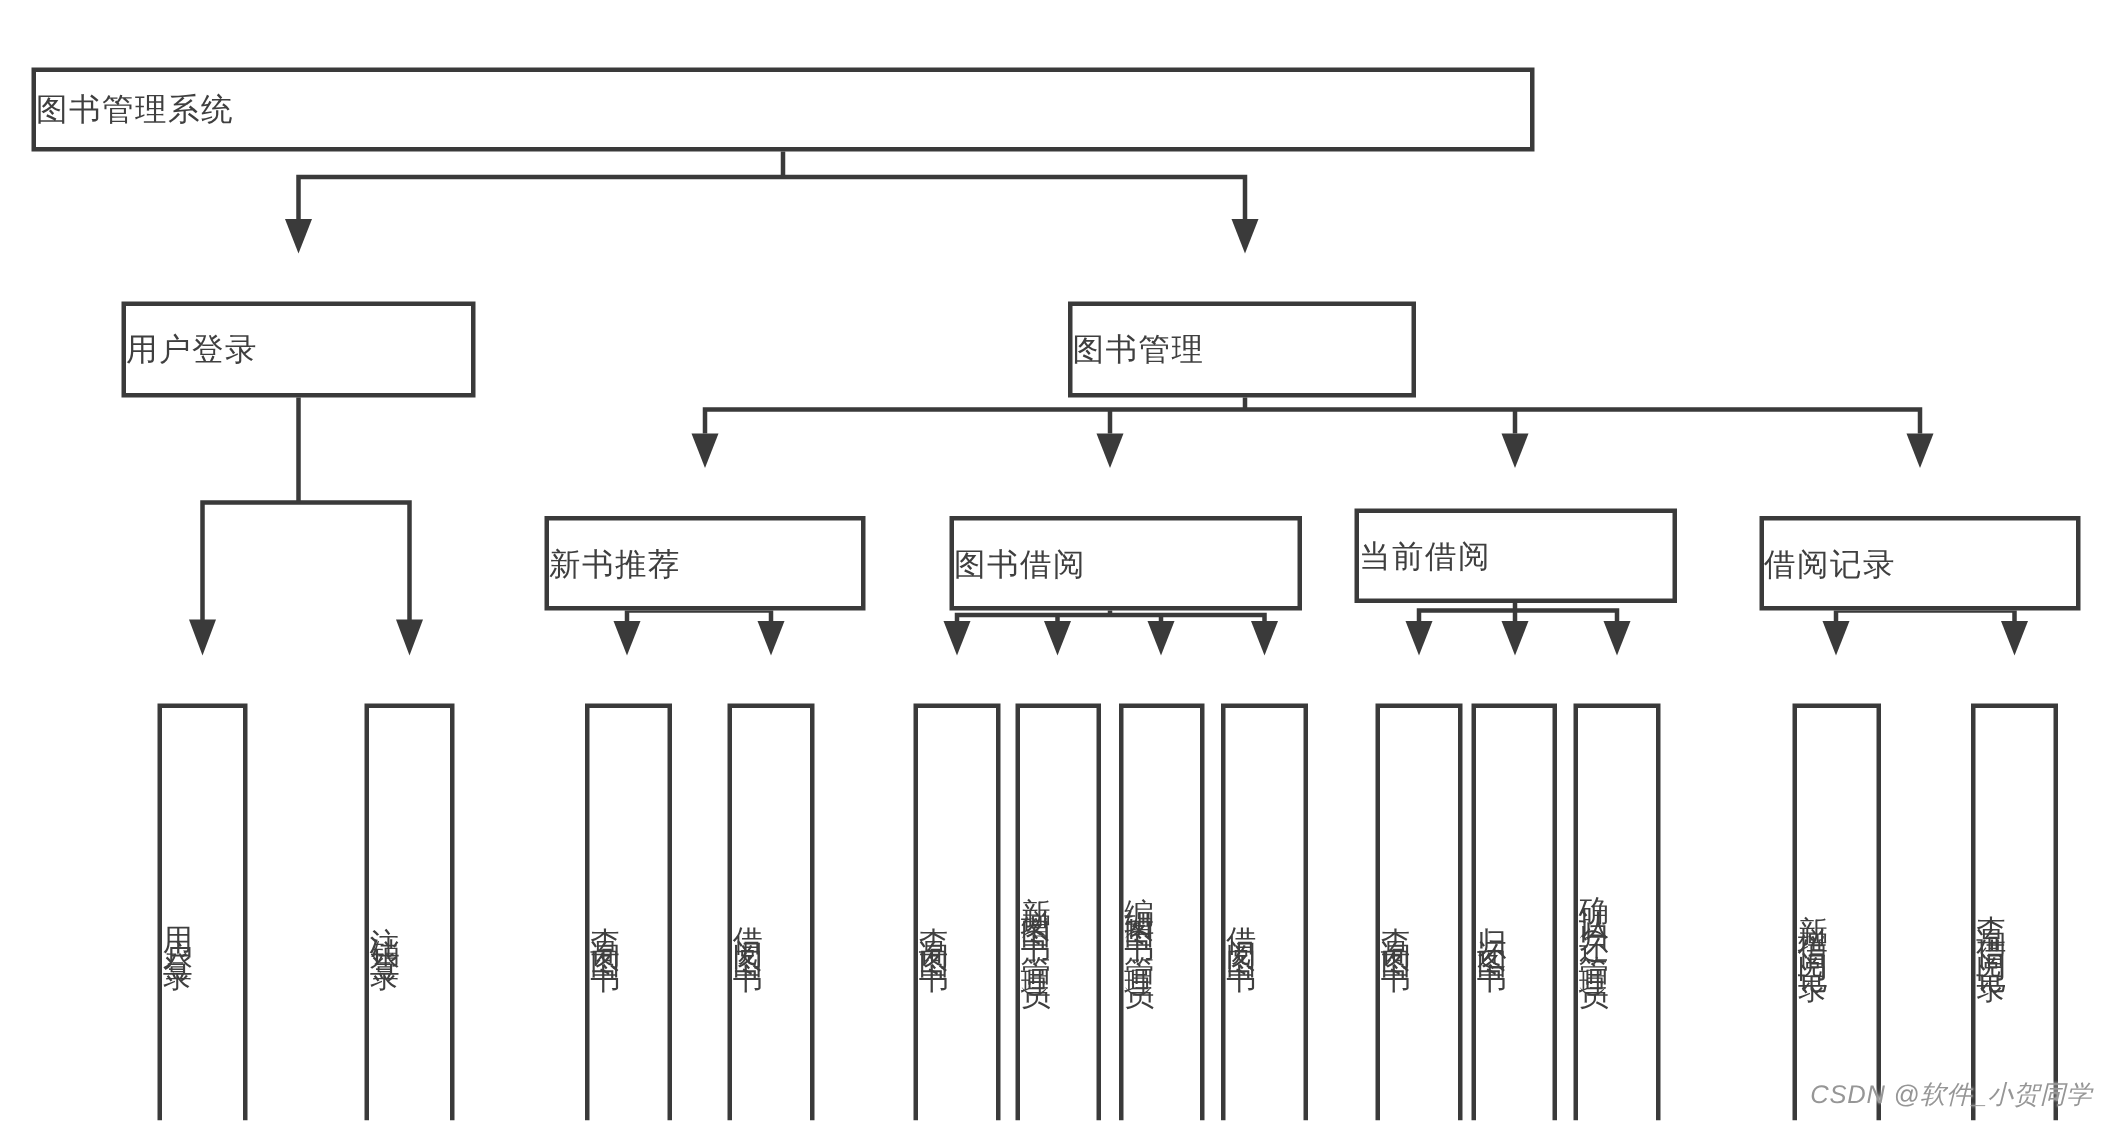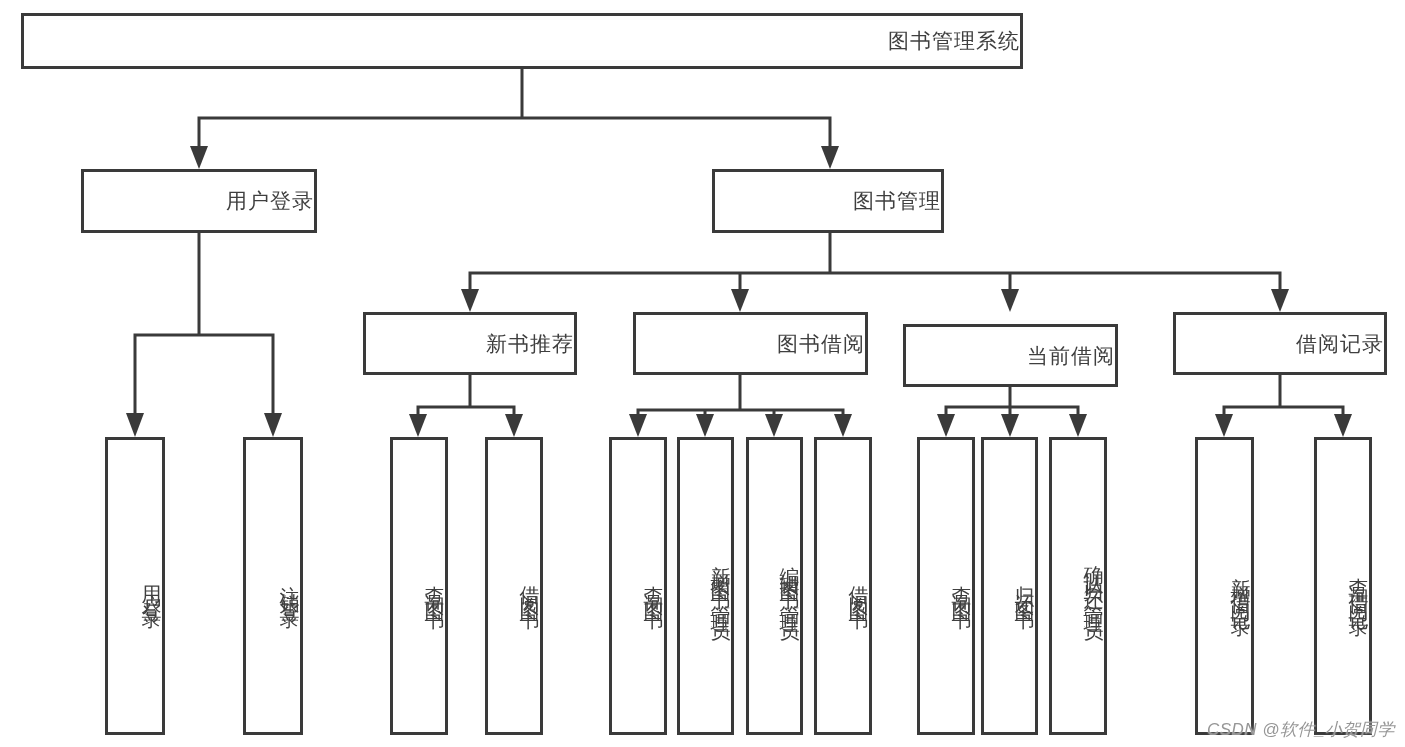--- a/index.html
+++ b/index.html
@@ -22,22 +22,23 @@
     height: 747px;
     pointer-events: none;
   }
   .node {
     position: absolute;
     box-sizing: border-box;
     background: #ffffff;
     border: 3px solid #3a3a3a;
     display: flex;
     align-items: center;
-    justify-content: flex-end;
+    justify-content: flex-start;
     color: #3f3f3f;
+    margin-top: 32px;
   }
   .node.h span {
     font-size: 21px;
     letter-spacing: 1px;
     white-space: nowrap;
     color: #3f3f3f;
   }
   .node.v span {
     writing-mode: vertical-rl;
     text-orientation: mixed;
@@ -121,21 +122,21 @@
   <div class="node h" style="left:712px; top:169px; width:232px; height:64px;">
     <span>图书管理</span>
   </div>
 
   <div class="node h" style="left:363px; top:312px; width:214px; height:63px;">
     <span>新书推荐</span>
   </div>
   <div class="node h" style="left:633px; top:312px; width:235px; height:63px;">
     <span>图书借阅</span>
   </div>
-  <div class="node h" style="left:903px; top:324px; width:215px; height:63px;">
+  <div class="node h" style="left:903px; top:307px; width:215px; height:63px;">
     <span>当前借阅</span>
   </div>
   <div class="node h" style="left:1173px; top:312px; width:214px; height:63px;">
     <span>借阅记录</span>
   </div>
 
   <div class="node v" style="left:105px; top:437px; width:60px; height:298px;">
     <span>用户登录</span>
   </div>
   <div class="node v" style="left:243px; top:437px; width:60px; height:298px;">

